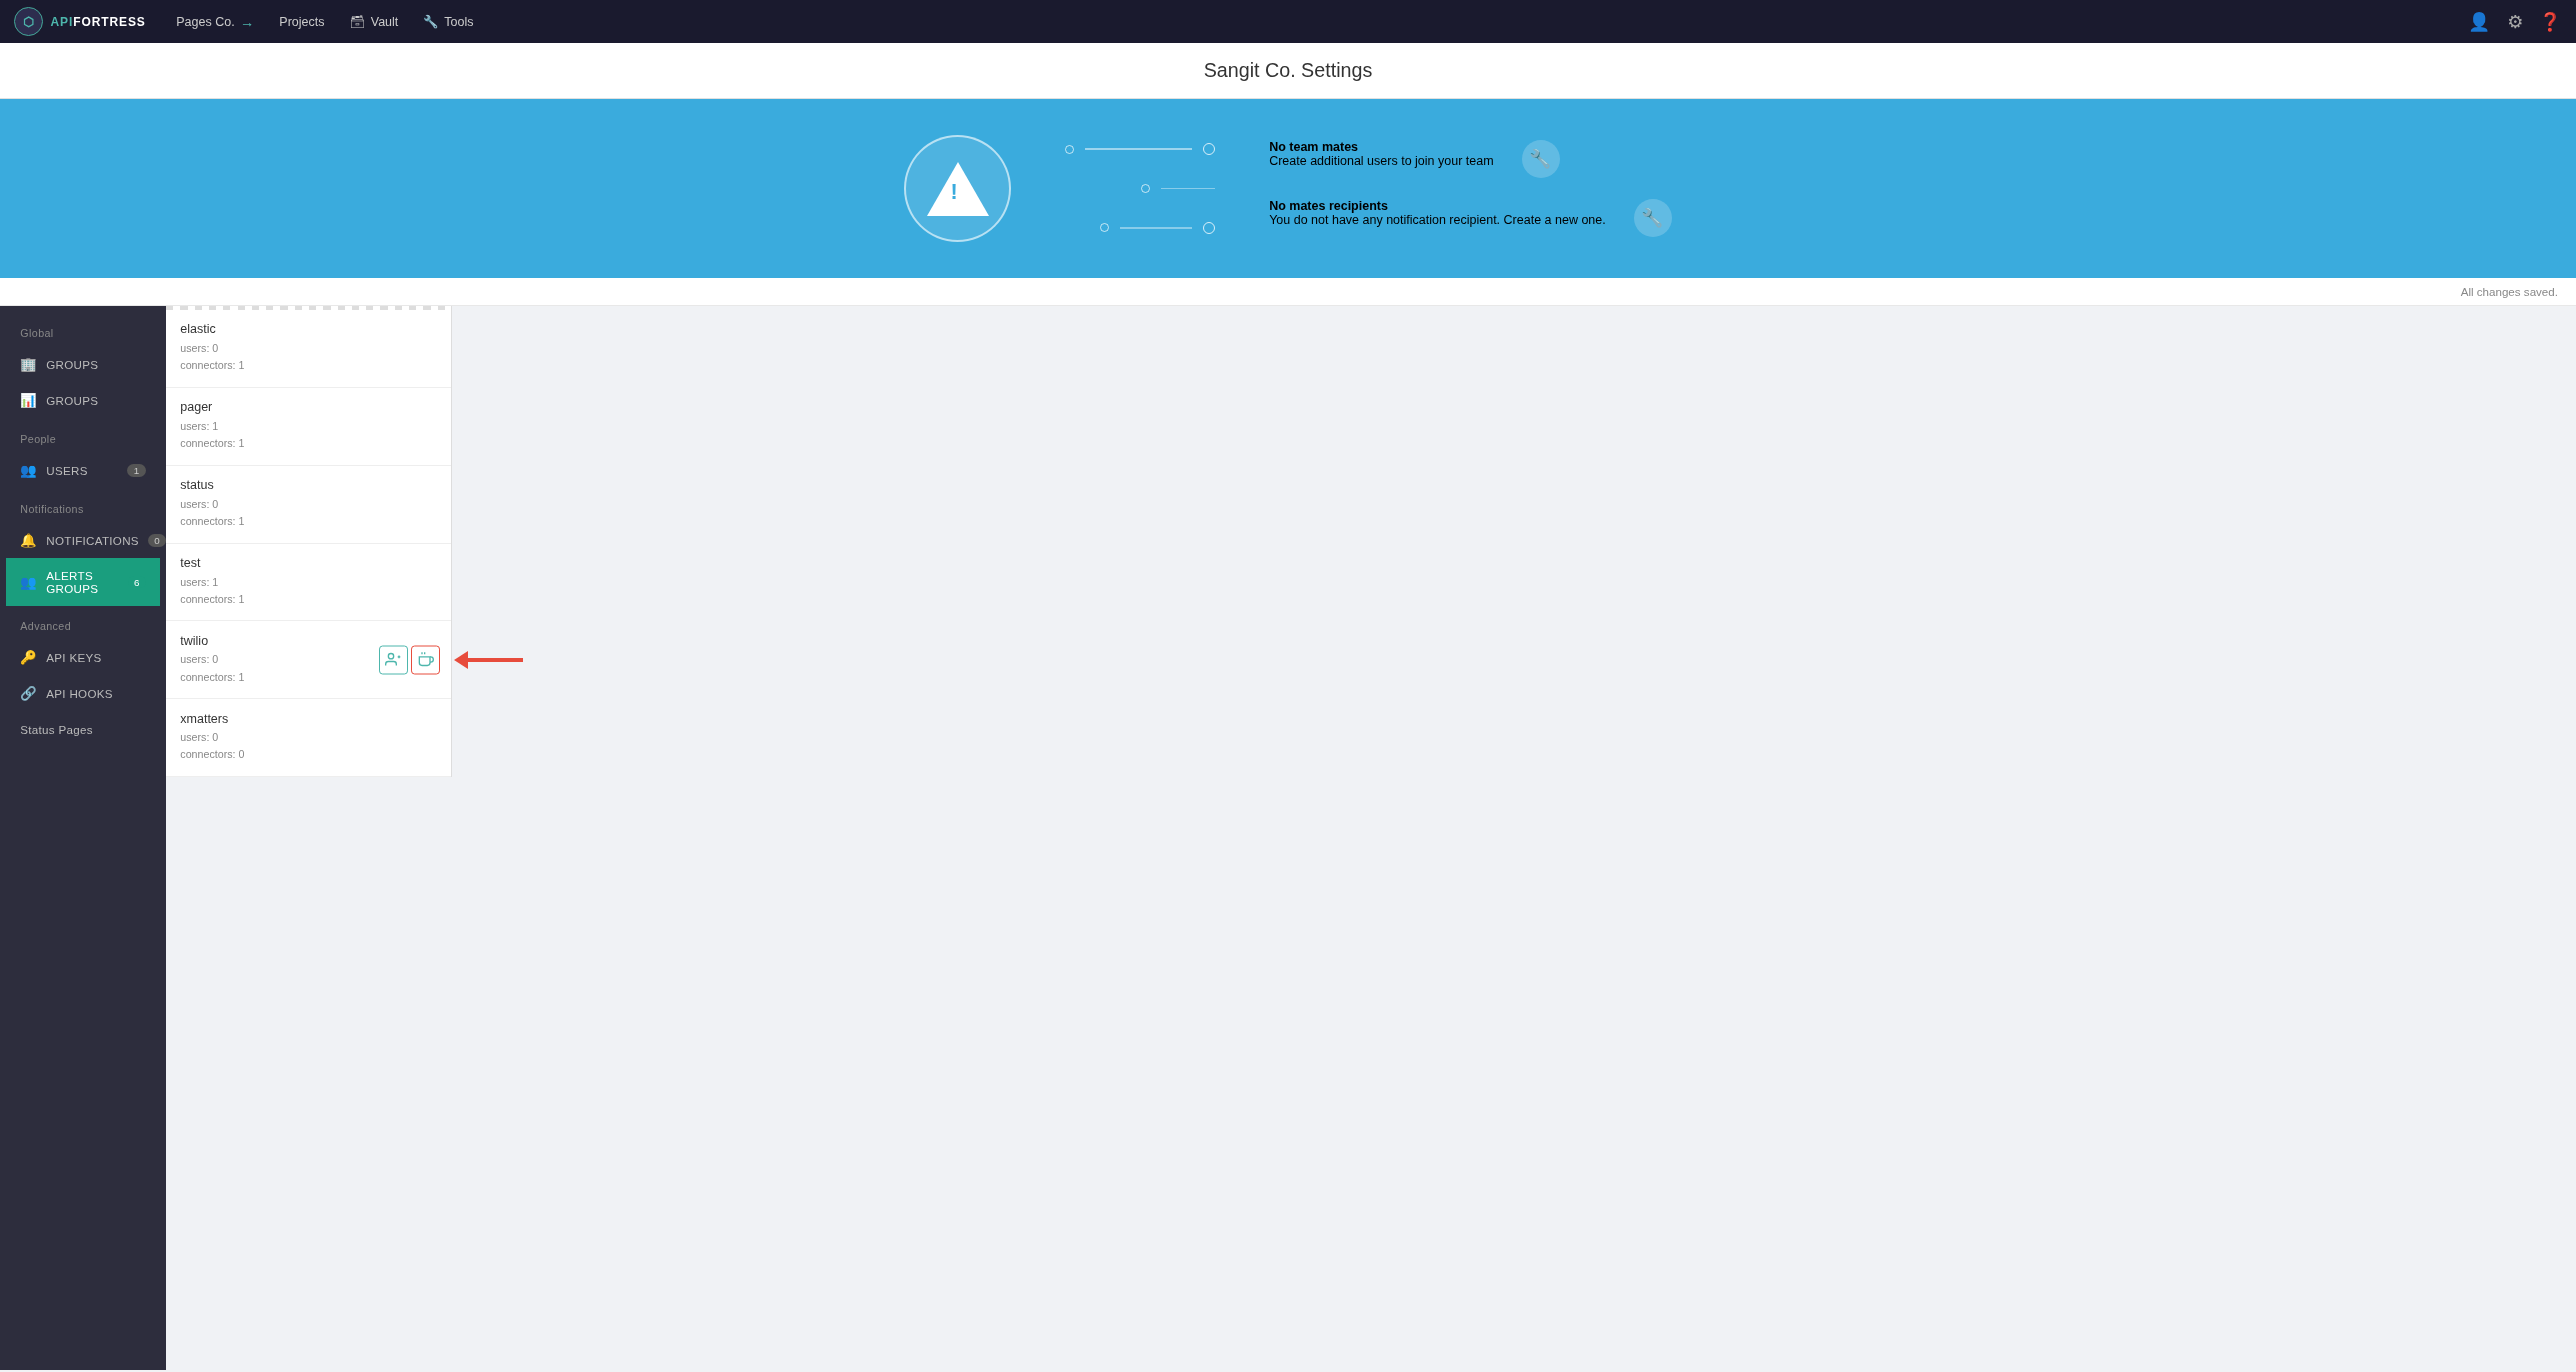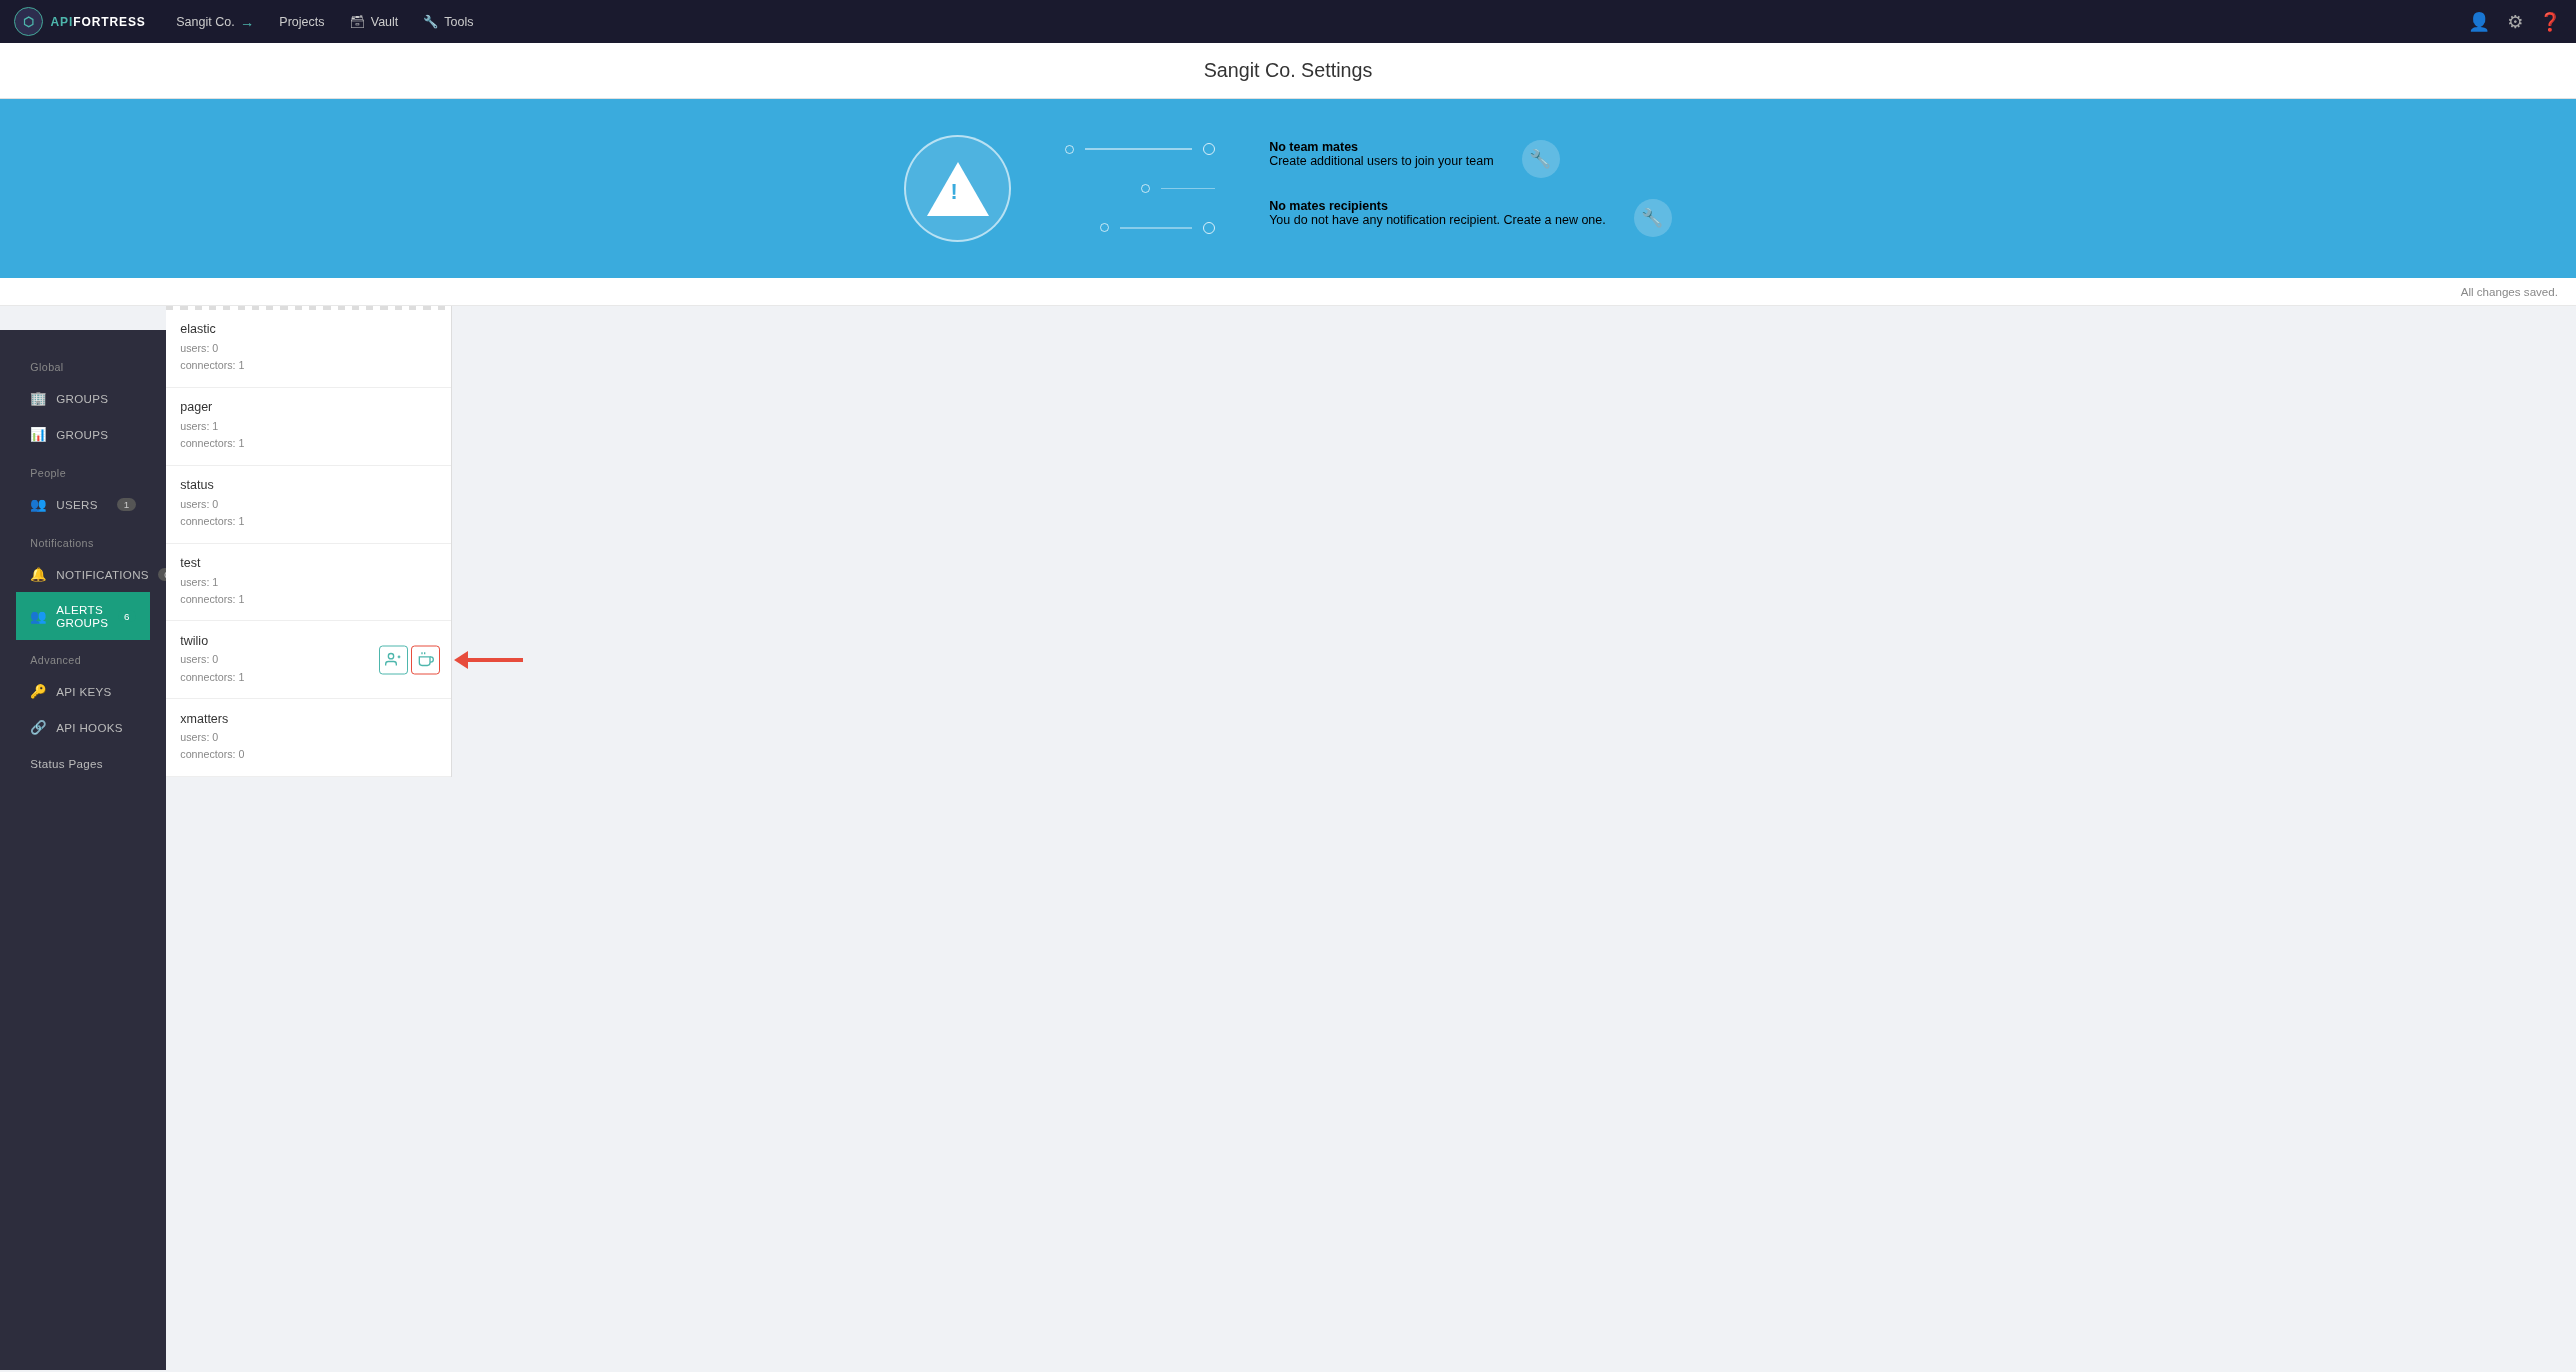--- a/index.html
+++ b/index.html
@@ -134,22 +134,21 @@
     .main-layout {
       display: flex;
       min-height: calc(100vh - 43px - 54px - 179px - 32px);
     }
 
     
     .sidebar {
       width: 166px;
       background: #2d2d3d;
       flex-shrink: 0;
-      padding: 16px;
-      margin-top: 24px;
+      padding: 6px;
     }
     .sidebar-section-label {
       padding: 14.3px 14.3px 7.2px;
       color: #888;
       font-size: 10.7px;
       font-weight: 500;
       letter-spacing: 0.4px;
     }
     .sidebar-item {
       display: flex; align-items: center; gap: 9px;
@@ -228,21 +227,21 @@
 </head>
 <body>
 
 <nav class="topnav">
   <div class="topnav-logo">
     <div class="logo-circle">⬡</div>
     <span class="logo-text"><span>API</span>FORTRESS</span>
   </div>
 
   <div class="nav-item">
-    <span>Sangit Co.</span>
+    <span>Pages Co.</span>
     <span class="nav-arrow">→</span>
   </div>
 
   <div class="nav-item">
     <span>Projects</span>
   </div>
 
   <div class="nav-item">
     <span class="nav-icon">🗃</span>
     <span>Vault</span>

